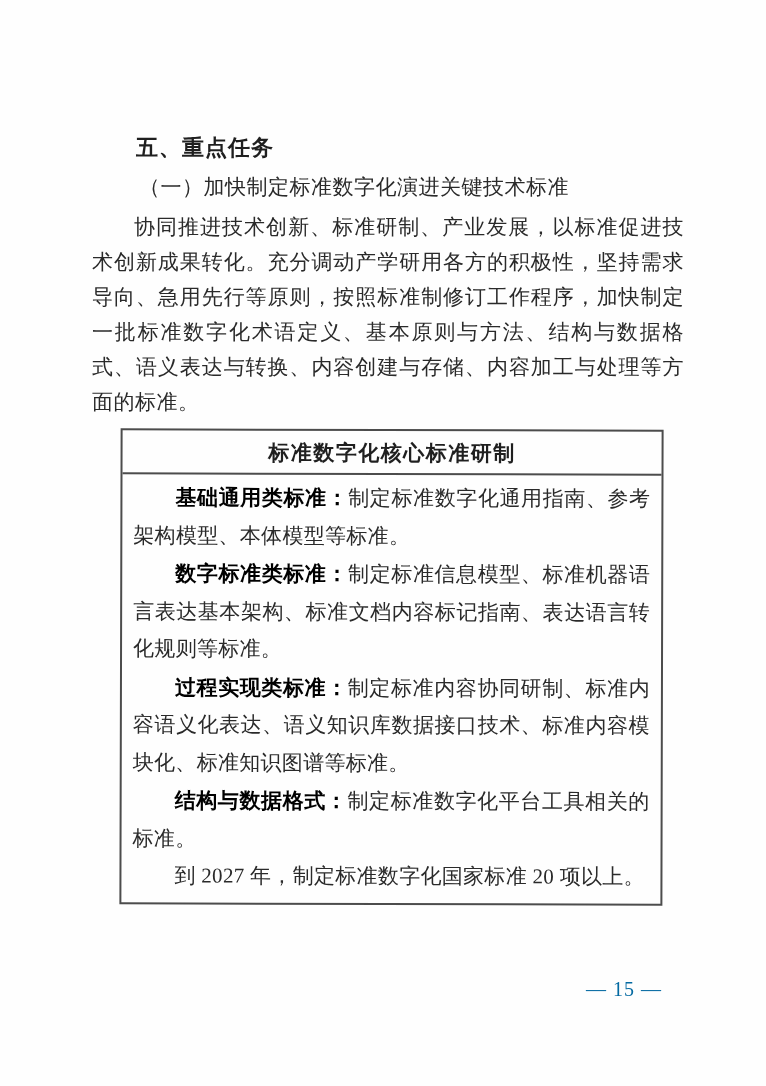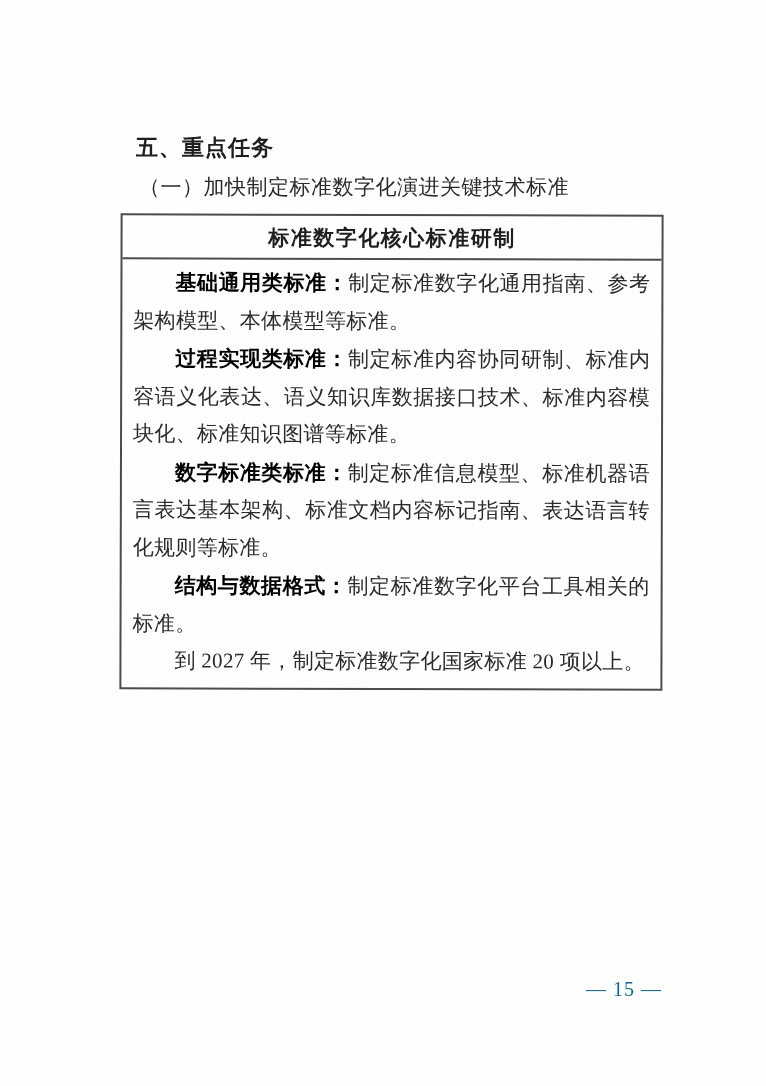--- a/index.html
+++ b/index.html
@@ -83,30 +83,31 @@
 <body>
 
 <div class="page">
   <div class="content">
 
 
     <h2 class="section-heading">五、重点任务</h2>
 
     <p class="subsection-heading">（一）加快制定标准数字化演进关键技术标准</p>
 
+    <p class="para">协同推进技术创新、标准研制、产业发展，以标准促进技术创新成果转化。充分调动产学研用各方的积极性，坚持需求导向、急用先行等原则，按照标准制修订工作程序，加快制定一批标准数字化术语定义、基本原则与方法、结构与数据格式、语义表达与转换、内容创建与存储、内容加工与处理等方面的标准。</p>
 
     <div class="box">
       <div class="box-title">标准数字化核心标准研制</div>
       <div class="box-body">
 
         <p><span class="lead">基础通用类标准：</span><span>制定标准数字化通用指南、参考架构模型、本体模型等标准。</span></p>
 
+        <p><span class="lead">数字标准类标准：</span><span>制定标准信息模型、标准机器语言表达基本架构、标准文档内容标记指南、表达语言转化规则等标准。</span></p>
+
         <p><span class="lead">过程实现类标准：</span><span>制定标准内容协同研制、标准内容语义化表达、语义知识库数据接口技术、标准内容模块化、标准知识图谱等标准。</span></p>
-
-        <p><span class="lead">数字标准类标准：</span><span>制定标准信息模型、标准机器语言表达基本架构、标准文档内容标记指南、表达语言转化规则等标准。</span></p>
 
         <p><span class="lead">结构与数据格式：</span><span>制定标准数字化平台工具相关的标准。</span></p>
 
         <p>到 2027 年，制定标准数字化国家标准 20 项以上。</p>
 
       </div>
     </div>
 
   </div>
 

